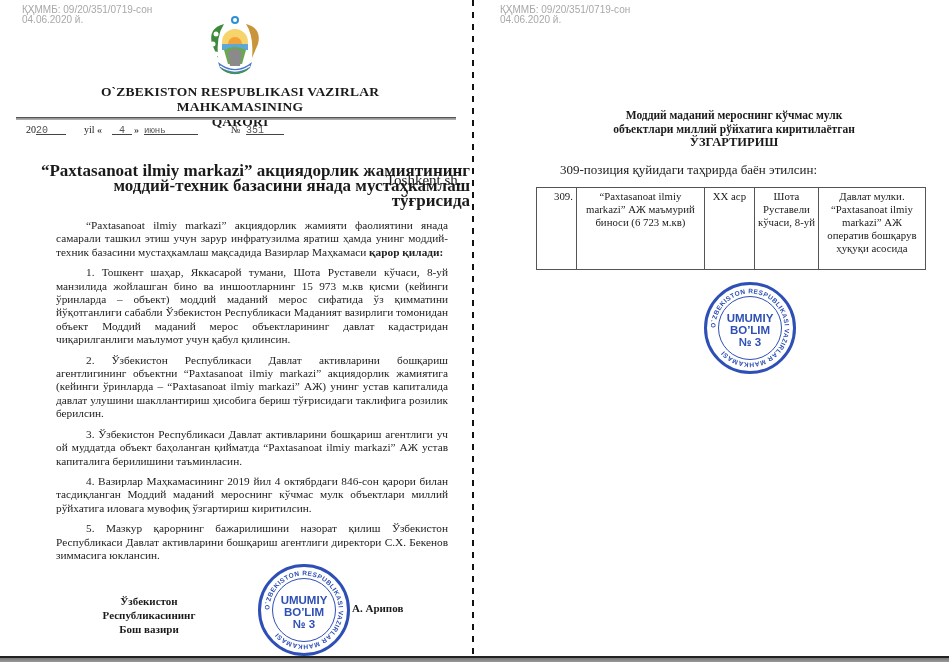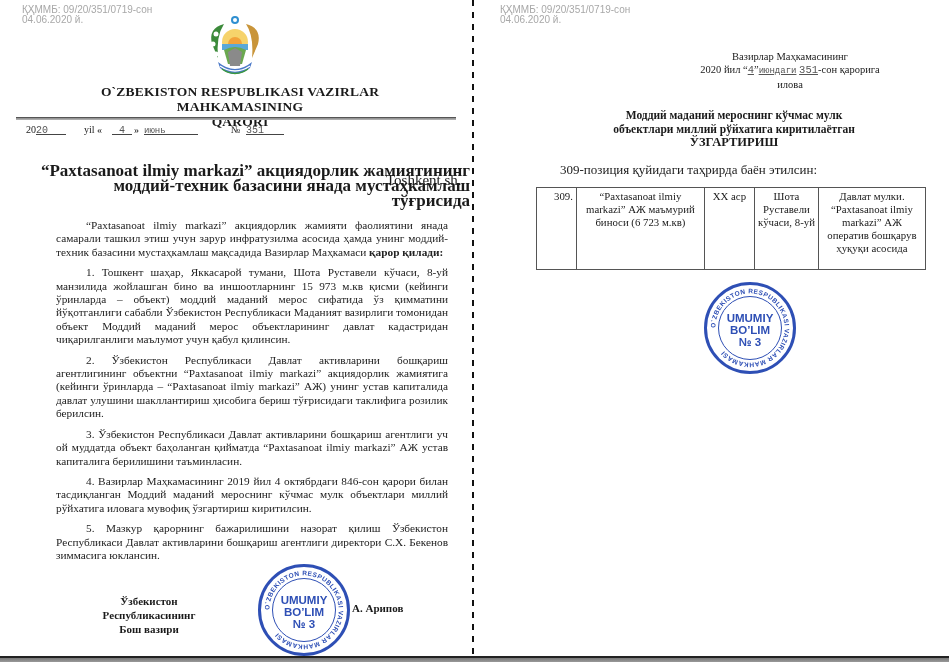--- a/index.html
+++ b/index.html
@@ -138,21 +138,21 @@
     <span class="uline" style="left:220px; width:38px;"><span class="hw" style="position:static; text-decoration:none;">351</span></span>
     <span style="left:360px; font-size:15px;margin-top:48px;">Toshkent sh.</span>
   </div>
 
   <div class="doc-title">
     <div>“Paxtasanoat ilmiy markazi” акциядорлик жамиятининг</div>
     <div>моддий-техник базасини янада мустаҳкамлаш тўғрисида</div>
   </div>
 
   <div class="body-text" style="top:219px;">
-    <p><span>“Paxtasanoat ilmiy markazi” акциядорлик жамияти фаолиятини янада самарали ташкил этиш учун зарур инфратузилма асосида ҳамда унинг моддий-техник базасини мустаҳкамлаш мақсадида Вазирлар Маҳкамаси</span> <b>қарор қилади:</b></p>
+    <p><span>“Paxtasanoat ilmiy markazi” акциядорлик жамияти фаолиятини янада самарали ташкил этиш учун зарур инфратузилма яратиш ҳамда унинг моддий-техник базасини мустаҳкамлаш мақсадида Вазирлар Маҳкамаси</span> <b>қарор қилади:</b></p>
     <p>1. Тошкент шаҳар, Яккасарой тумани, Шота Руставели кўчаси, 8-уй манзилида жойлашган бино ва иншоотларнинг 15 973 м.кв қисми (кейинги ўринларда – объект) моддий маданий мерос сифатида ўз қимматини йўқотганлиги сабабли Ўзбекистон Республикаси Маданият вазирлиги томонидан объект Моддий маданий мерос объектларининг давлат кадастридан чиқарилганлиги маълумот учун қабул қилинсин.</p>
     <p>2. Ўзбекистон Республикаси Давлат активларини бошқариш агентлигининг объектни “Paxtasanoat ilmiy markazi” акциядорлик жамиятига (кейинги ўринларда – “Paxtasanoat ilmiy markazi” АЖ) унинг устав капиталида давлат улушини шакллантириш ҳисобига бериш тўғрисидаги таклифига розилик берилсин.</p>
     <p>3. Ўзбекистон Республикаси Давлат активларини бошқариш агентлиги уч ой муддатда объект баҳоланган қийматда “Paxtasanoat ilmiy markazi” АЖ устав капиталига берилишини таъминласин.</p>
     <p>4. Вазирлар Маҳкамасининг 2019 йил 4 октябрдаги 846-сон қарори билан тасдиқланган Моддий маданий мероснинг кўчмас мулк объектлари миллий рўйхатига иловага мувофиқ ўзгартириш киритилсин.</p>
     <p>5. Мазкур қарорнинг бажарилишини назорат қилиш Ўзбекистон Республикаси Давлат активларини бошқариш агентлиги директори С.Х. Бекенов зиммасига юклансин.</p>
   </div>
 
   <div class="sign" style="left:74px; top:594px; width:150px;">
     <div>Ўзбекистон Республикасининг</div>
     <div>Бош вазири</div>
@@ -178,27 +178,20 @@
 </div>
 
 <div class="divider"></div>
 
 <div class="page page-right">
   <div class="reg-stamp" style="left:26px; top:5px;">
     <div>ҚҲММБ: 09/20/351/0719-сон</div>
     <div>04.06.2020 й.</div>
   </div>
 
-  <div class="annex-head">
-    <div>Вазирлар Маҳкамасининг</div>
-    <div>
-      <span>2020 йил “</span><span class="hw">4</span><span>”</span><span class="hw" style="font-size:9px;">июндаги</span> <span class="hw">351</span><span>-сон қарорига</span>
-    </div>
-    <div>илова</div>
-  </div>
 
   <div class="annex-title">
     <div>Моддий маданий мероснинг кўчмас мулк</div>
     <div>объектлари миллий рўйхатига киритилаётган</div>
     <div class="big">ЎЗГАРТИРИШ</div>
   </div>
 
   <div class="annex-lead">309-позиция қуйидаги таҳрирда баён этилсин:</div>
 
   <table class="annex">

